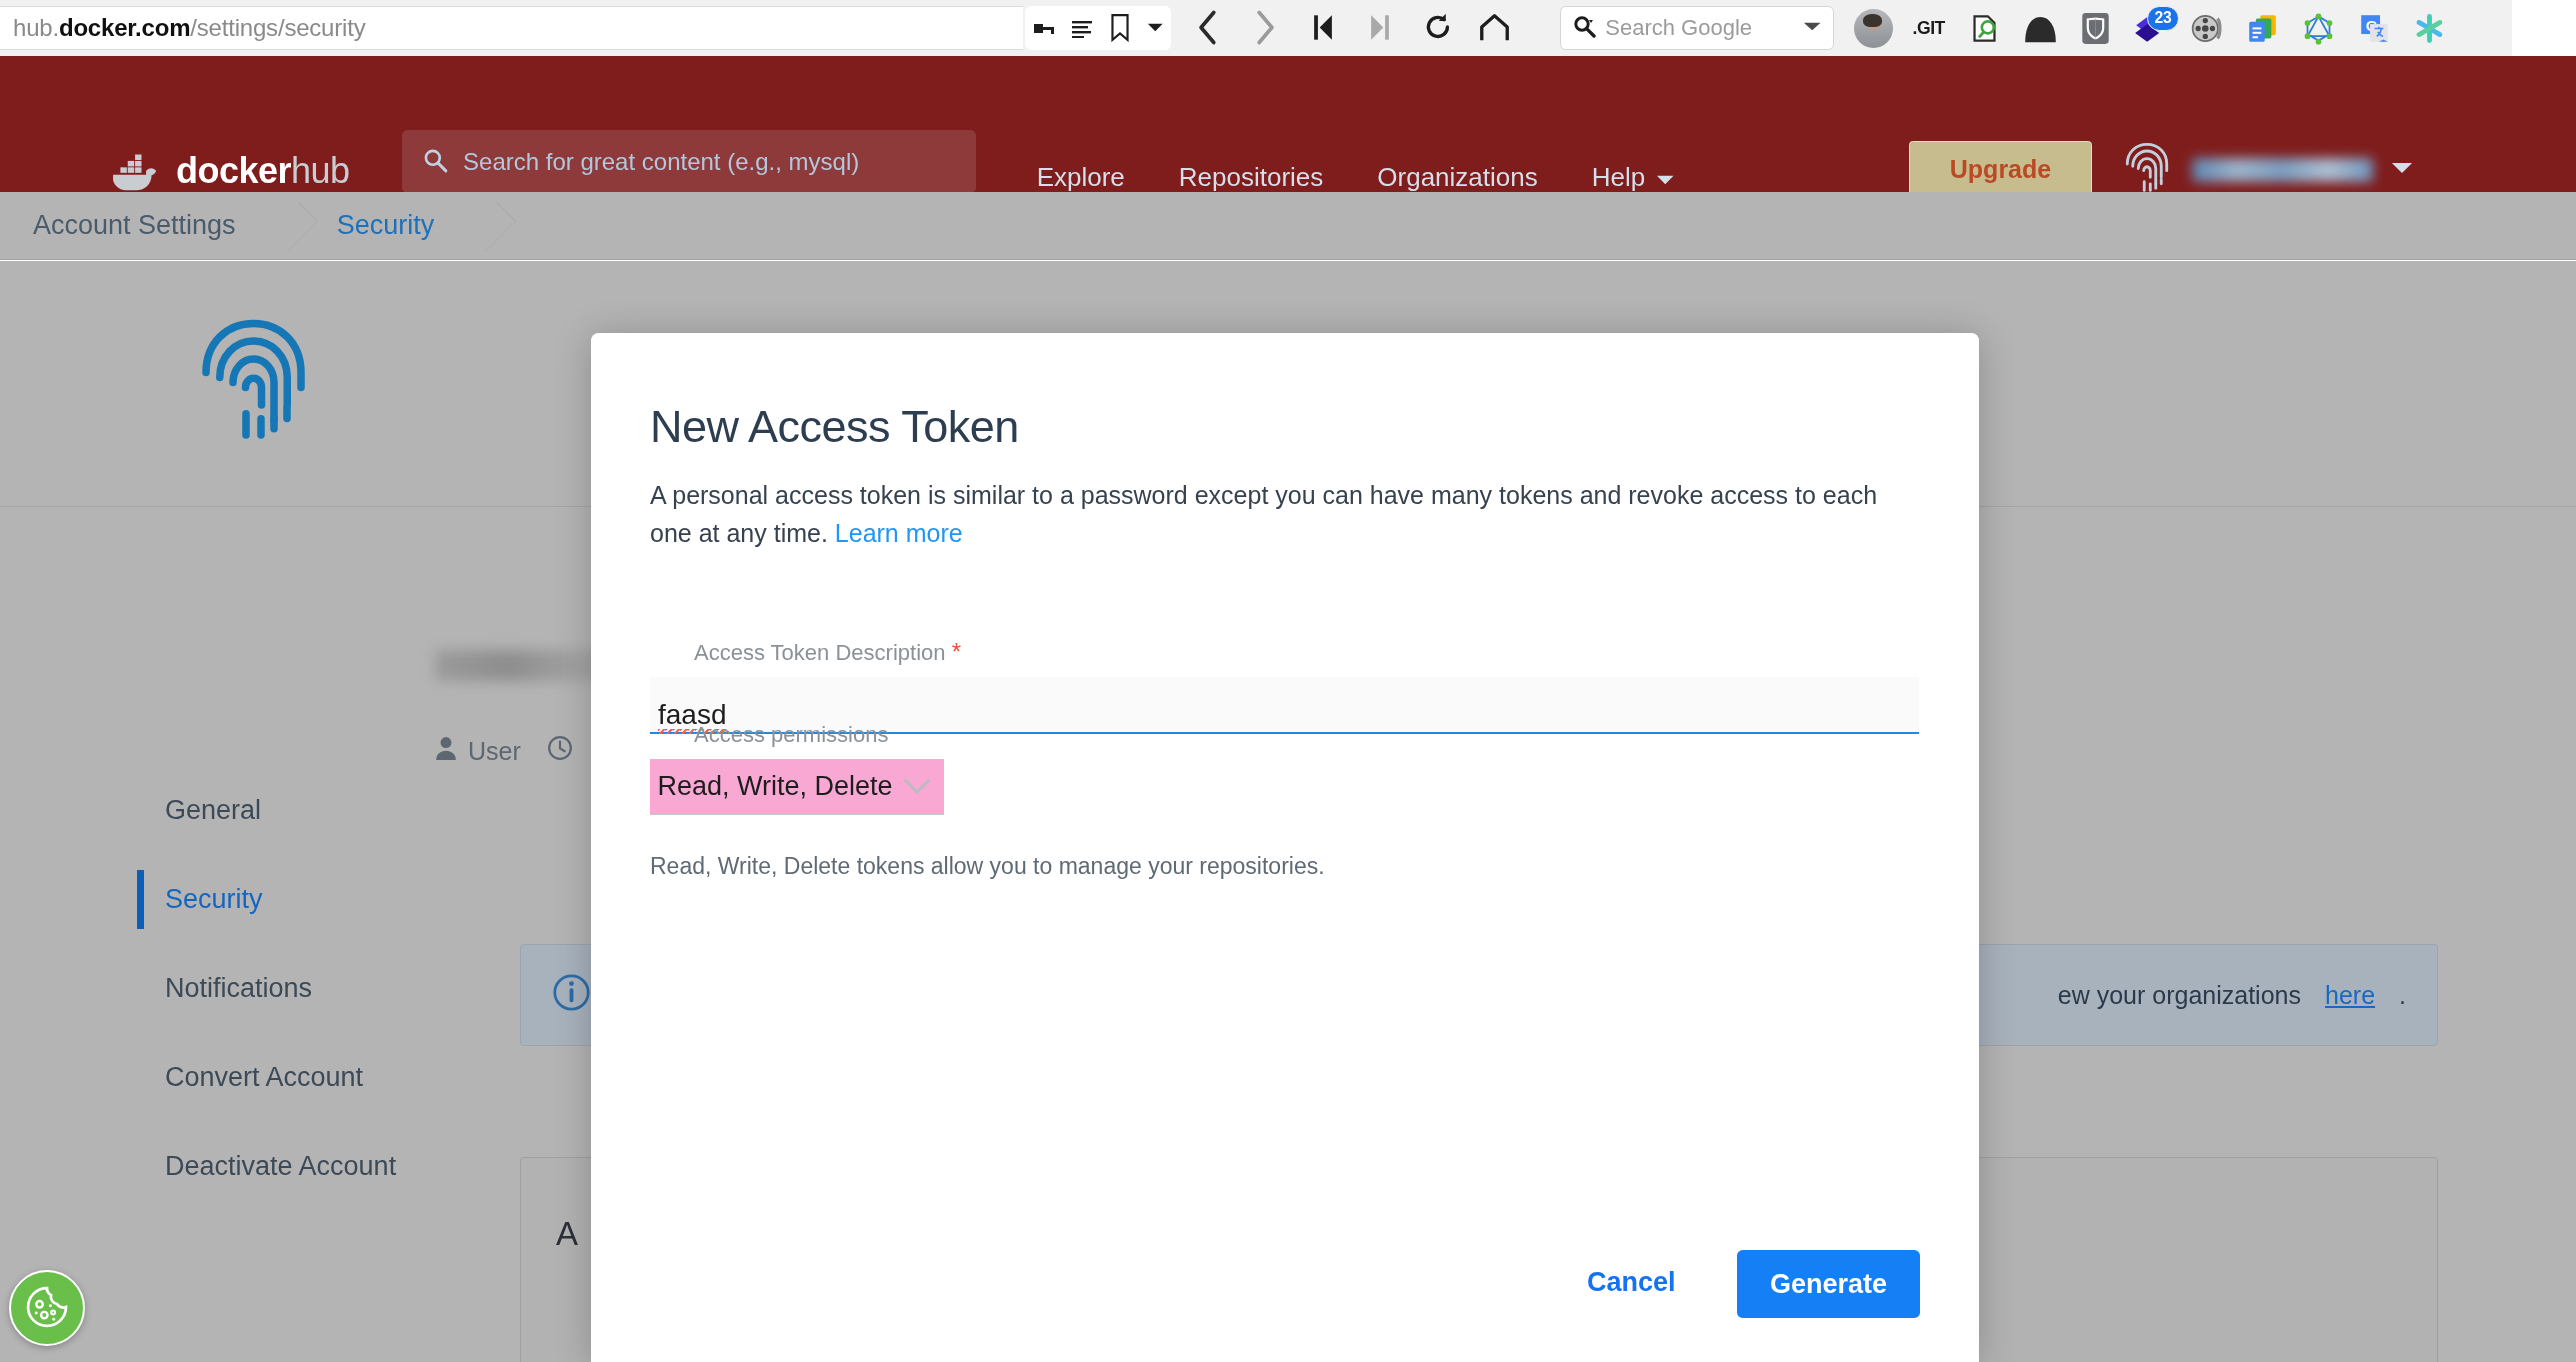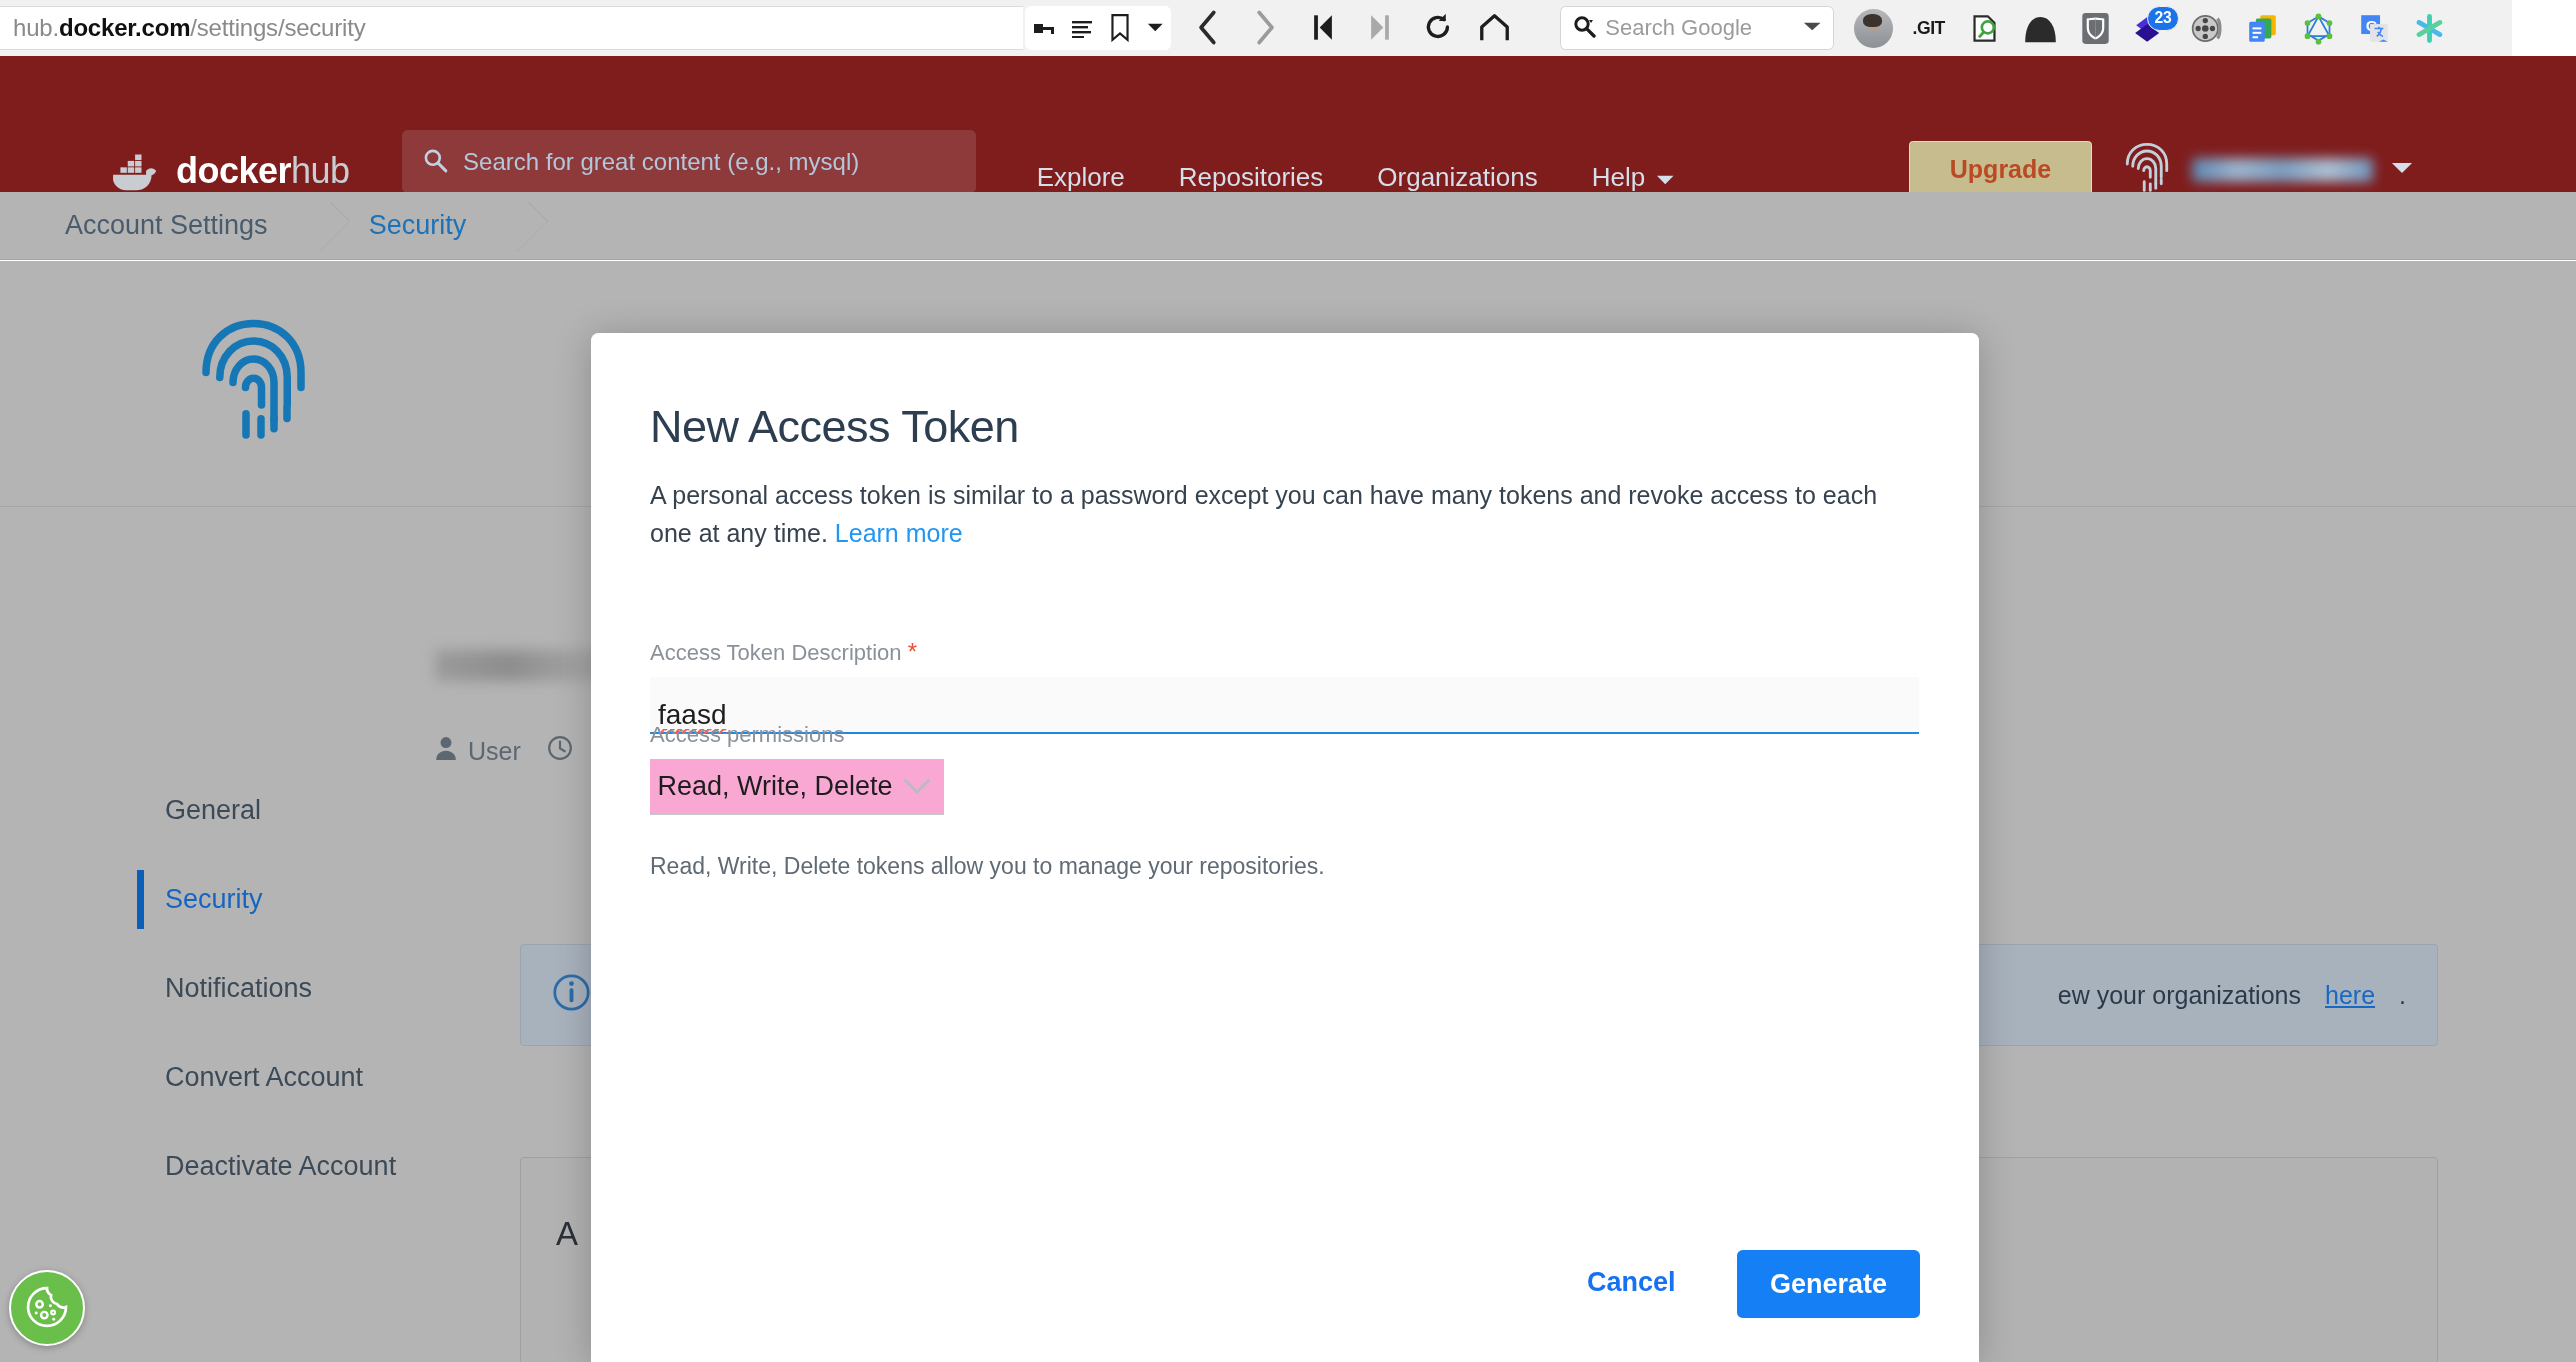--- a/index.html
+++ b/index.html
@@ -111,21 +111,21 @@
   .blur-name {
     width: 181px; height: 24px; border-radius: 3.7px;
     background: linear-gradient(90deg,#5b8cba,#9fbcd6,#7aa4c8,#b1c9dd,#6d9bc4);
     filter: blur(5.6px); opacity: .95;
   }
 
   
   #crumb-bar {
     position: absolute; left: 0; top: 192px; width: 2576px; height: 68px;
     background: #b4b4b4; border-bottom: 0.9px solid #a3a3a3;
-    display: flex; align-items: center; padding-left: 32px;
+    display: flex; align-items: center;
   }
   .crumb {
     font-size: 27px; color: #4a5b6b; position: relative;
     padding: 0 33px;
   }
   .crumb.active { color: #1d71b8; }
   .crumb-sep {
     width: 35px; height: 68px; position: relative;
   }
   .crumb-sep::before {
@@ -206,21 +206,21 @@
     position: absolute; left: 59px; top: 68px;
     font-size: 45px; color: #2c3e50; letter-spacing: -0.5px;
   }
   #modal-desc {
     position: absolute; left: 59px; top: 143px; width: 1231px;
     font-size: 25px; line-height: 38px; color: #36424f;
   }
   #modal-desc a { color: #2196f3; text-decoration: none; }
 
   .field-label {
-    font-size: 22px; color: #8a9198;
+    font-size: 22px; color: #8a9198; margin-left: 44px;
   }
   .req-star { color: #e8503a; font-size: 24px; }
 
   #desc-field-wrap {
     position: absolute; left: 59px; top: 305px; width: 1269px;
   }
   #desc-input {
     margin-top: 11px; width: 1269px; height: 57px;
     background: #fafafa; border: none; border-bottom: 2.8px solid #1e88e5;
     font-family: "Liberation Sans", sans-serif;

